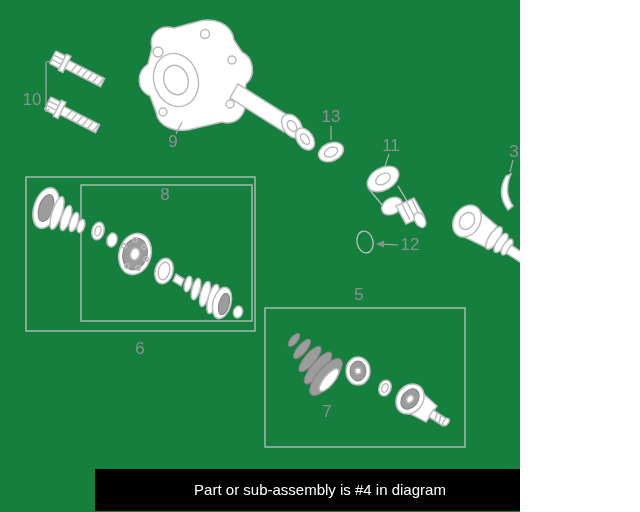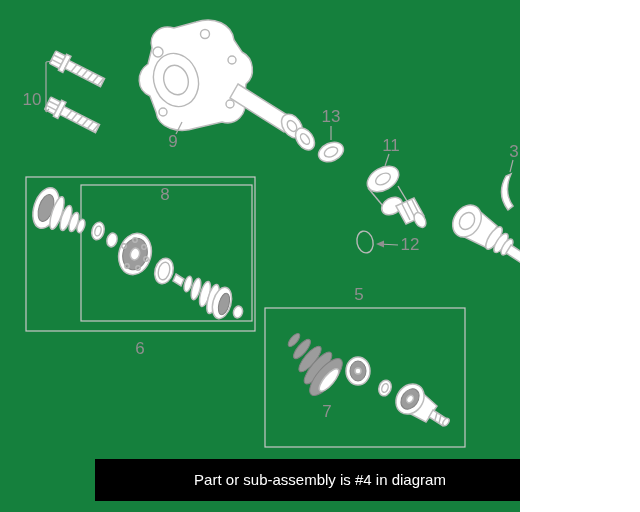--- a/index.html
+++ b/index.html
@@ -15,21 +15,21 @@
   .ah{fill:#8f8f8f;stroke:none;}
   .ahd{fill:#2b2b2b;stroke:none;}
   .box{fill:none;stroke:#c9c9c9;stroke-width:1.2;}
 
   text.lbl{font-family:"Liberation Sans",sans-serif;font-size:17px;fill:#8f8f8f;
            text-anchor:middle;}
   text.lbl-hl{fill:#141414;font-weight:bold;}
 
   .hlB{fill:#828a7c;stroke:#474e43;stroke-width:1.5;}
 
-  .banner{position:absolute;left:95px;top:459px;width:450px;height:42px;background:#000000;
+  .banner{position:absolute;left:95px;top:469px;width:450px;height:42px;background:#000000;
           color:#ffffff;display:flex;flex-direction:column;justify-content:center;
           text-align:center;font-size:15px;line-height:20px;}
 </style>
 </head>
 <body>
 
 <div class="stage">
 
   <svg width="640" height="512" viewBox="0 0 640 512">
     <defs>

